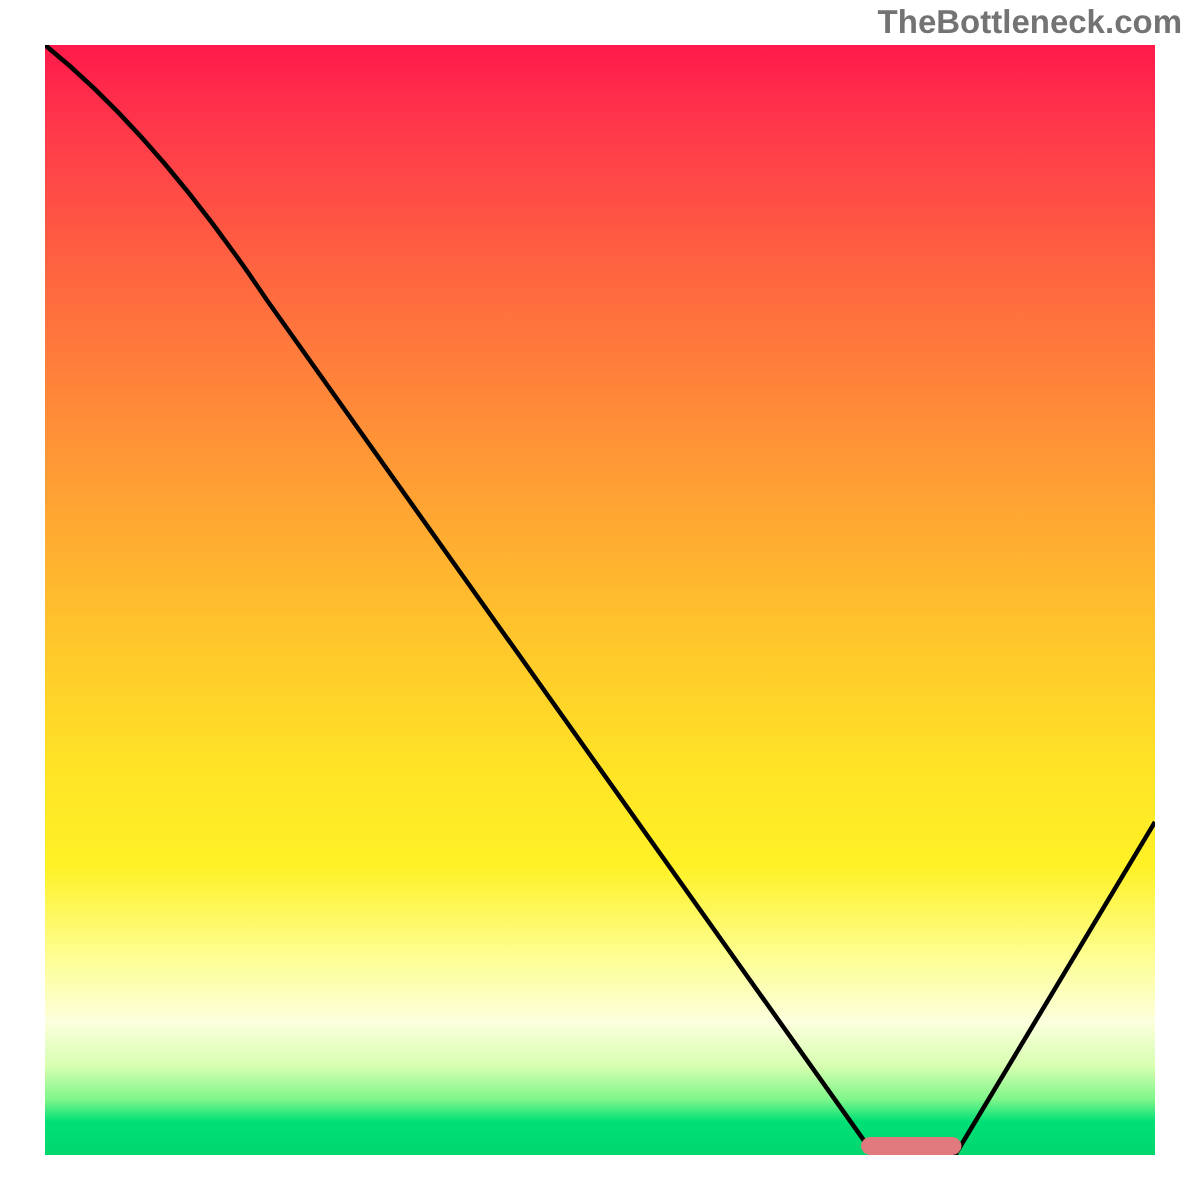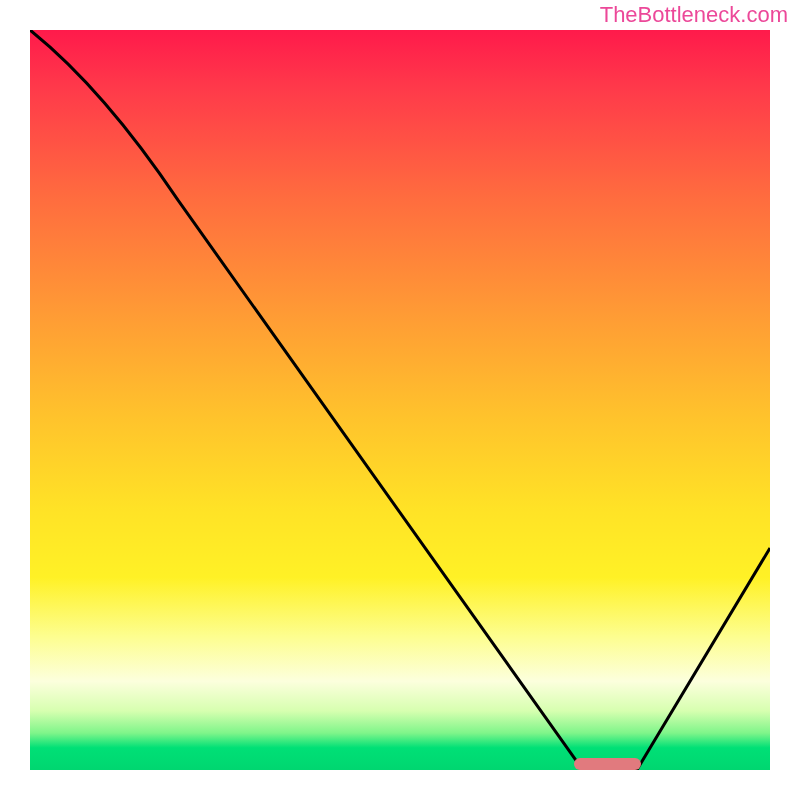--- a/index.html
+++ b/index.html
@@ -12,23 +12,23 @@
   }
   .chart-container {
     position: relative;
     width: 800px;
     height: 800px;
   }
   .watermark {
     position: absolute;
     top: 2px;
     right: 12px;
-    color: #ec4899;
+    color: #737373;
     font-size: 22px;
-    font-weight: normal;
+    font-weight: bold;
     z-index: 10;
   }
   .plot-area {
     position: absolute;
     left: 30px;
     top: 30px;
     width: 740px;
     height: 740px;
     overflow: hidden;
   }

